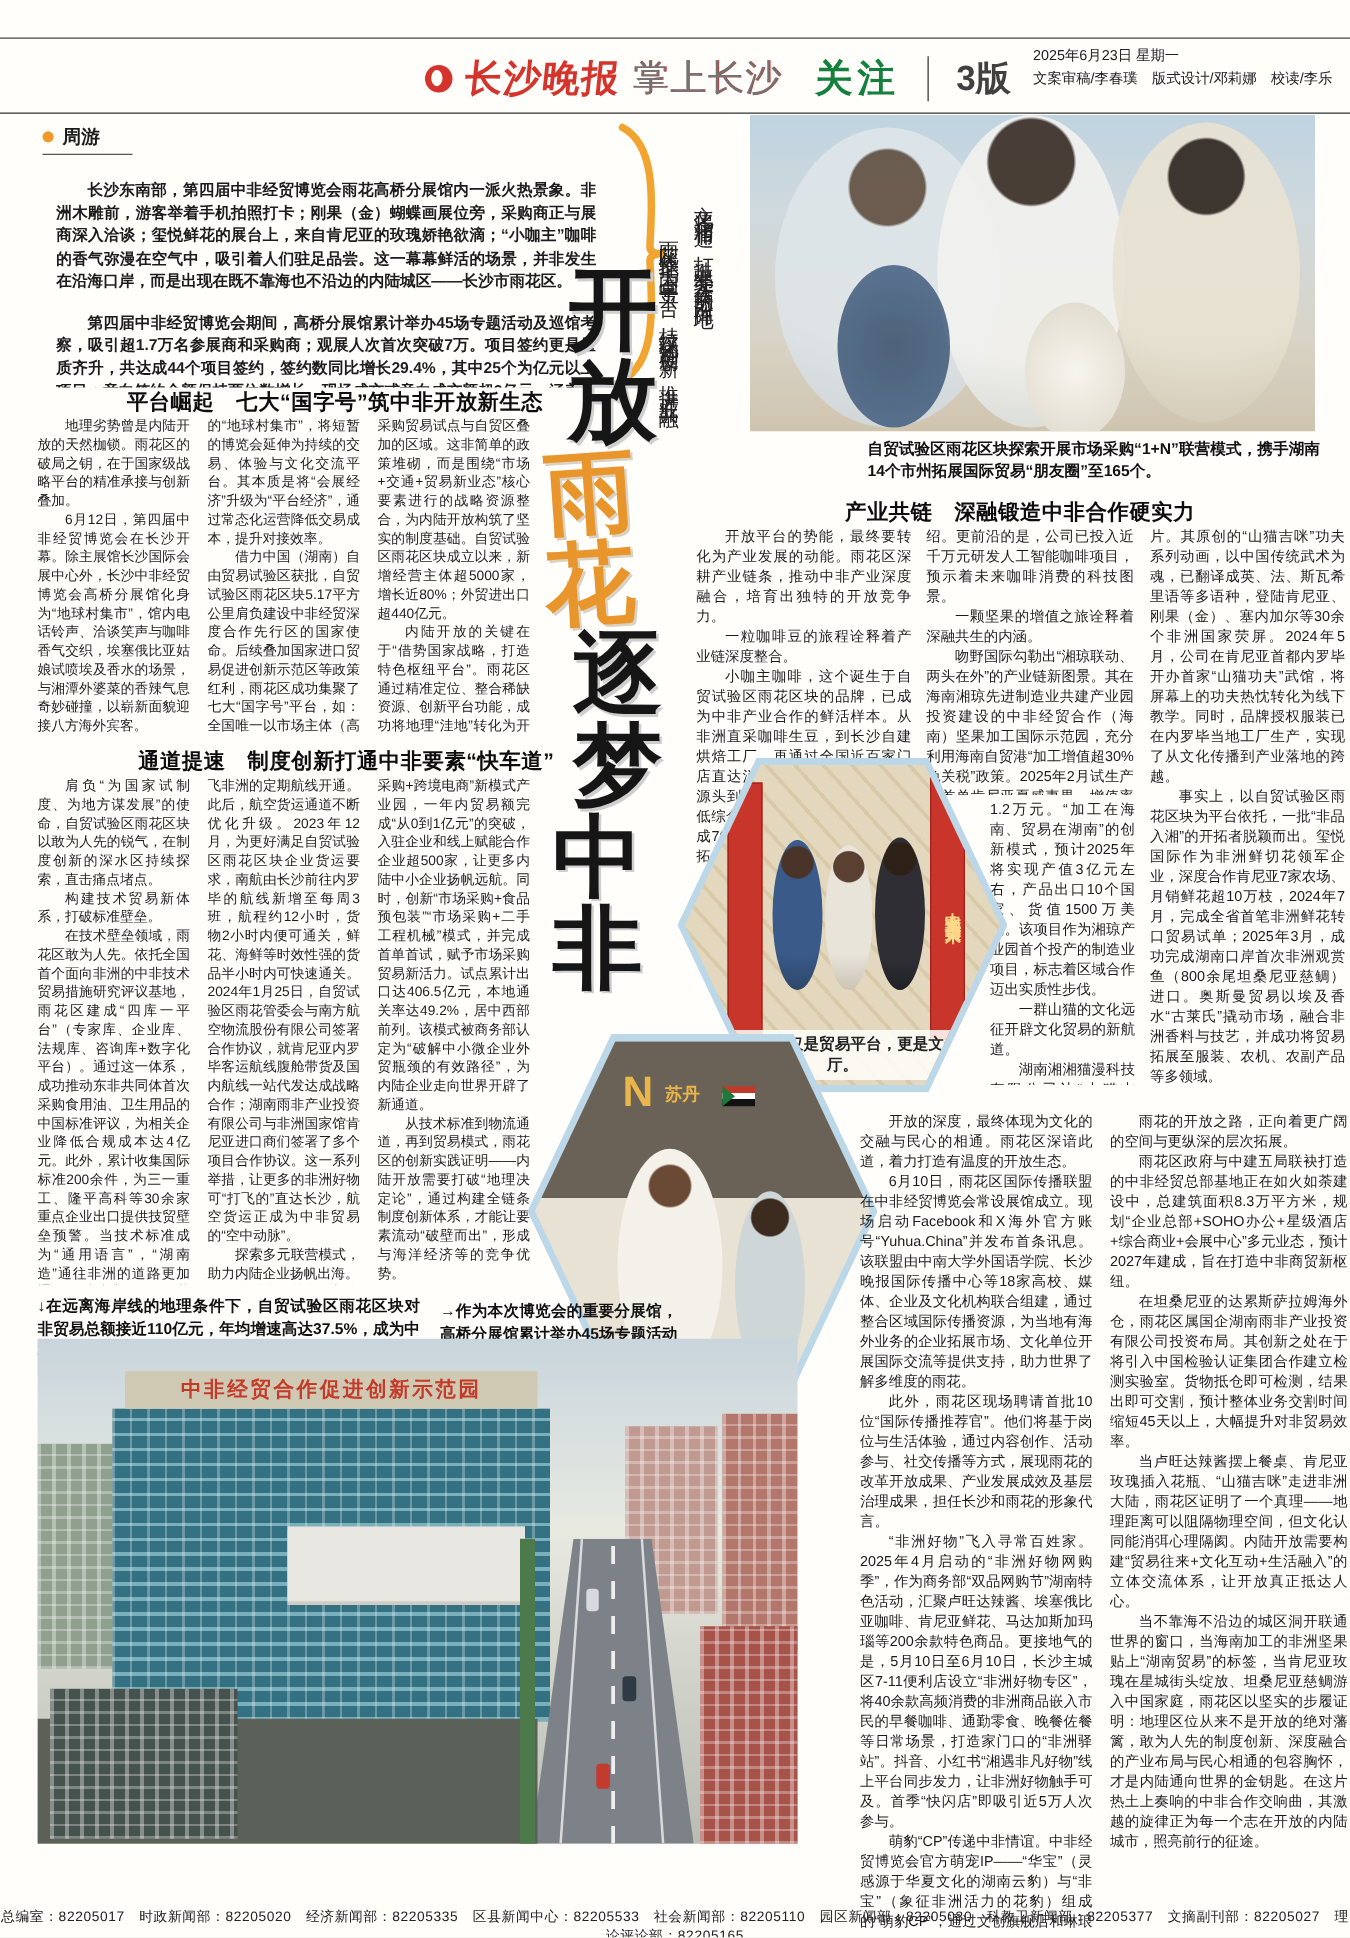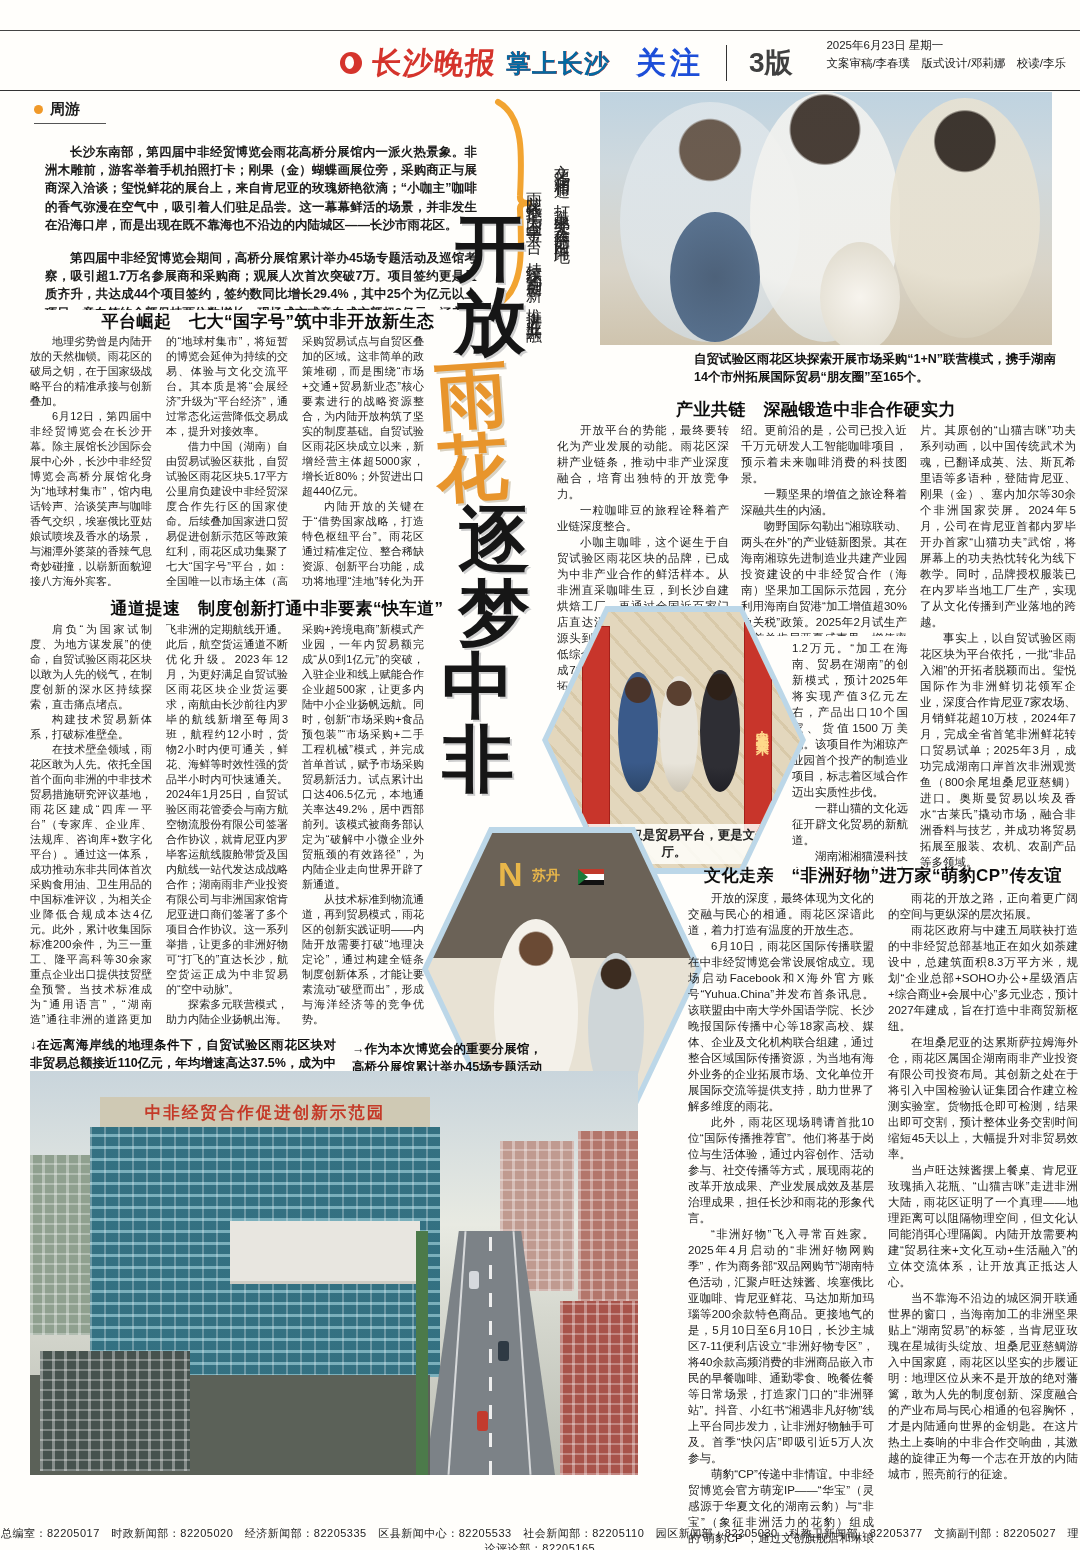--- a/index.html
+++ b/index.html
@@ -6,22 +6,22 @@
   #page{position:relative;width:1080px;height:1550px;margin:0 auto;background:#fffefb;
         font-family:"Liberation Sans","DejaVu Sans",sans-serif;color:#1c1c1c;overflow:hidden;}
   .abs{position:absolute;}
   
   #top-rule{left:0;top:30px;width:1080px;border-top:1px solid #444;}
   #head-rule{left:0;top:90px;width:1080px;border-top:1.5px solid #333;}
   #masthead{left:340px;top:38px;height:50px;display:flex;align-items:center;gap:10px;}
   .logo-dot{width:22px;height:22px;border-radius:50%;background:#d5342c;position:relative;}
   .logo-dot::after{content:"";position:absolute;left:5px;top:4px;width:9px;height:13px;border-radius:50%;background:#fffefb;}
   .brand-main{font-size:30px;font-weight:bold;color:#d5342c;transform:skewX(-6deg);letter-spacing:1px;}
-  .brand-sub{font-size:25px;font-weight:700;color:#0369a1;letter-spacing:1px;text-shadow:.6px 0 #d5342c;}
-  .sec-label{font-size:30px;font-weight:bold;color:#1d4ed8;margin-left:16px;letter-spacing:4px;}
+  .brand-sub{font-size:29px;font-weight:400;color:#737373;letter-spacing:1px;text-shadow:.6px 0 #d5342c;}
+  .sec-label{font-size:30px;font-weight:bold;color:#15803d;margin-left:16px;letter-spacing:4px;}
   .head-div{width:1px;height:36px;background:#333;margin:0 12px;}
   .page-label{font-size:28px;font-weight:bold;color:#404040;}
   #head-meta{right:14px;top:36px;text-align:left;font-size:11.5px;line-height:18px;color:#222;}
   
   #intro-tag{left:34px;top:100px;display:flex;align-items:center;gap:7px;font-size:15px;font-weight:bold;
              border-bottom:1.5px solid #555;padding:0 26px 4px 0;}
   .orange-dot{width:9px;height:9px;border-radius:50%;background:#f09929;}
   #intro-body{left:30px;top:128px;width:462px;height:182px;overflow:hidden;font-size:12.5px;font-weight:bold;
               line-height:18.2px;text-align:justify;}
   #intro-body p{margin:15px;text-indent:2em;}
@@ -190,21 +190,20 @@
   <div class="abs hex" id="hex2">
     <div style="position:absolute;left:70px;top:22px;color:#e8b64a;font-size:34px;font-weight:900;">N</div>
     <div style="position:absolute;left:104px;top:34px;color:#e8b64a;font-size:14px;font-weight:bold;">苏丹</div>
     <div style="position:absolute;left:150px;top:36px;width:26px;height:16px;background:linear-gradient(180deg,#c0392b 0 33%,#fff 33% 66%,#111 66% 100%);">
       <div style="width:0;height:0;border-top:8px solid transparent;border-bottom:8px solid transparent;border-left:10px solid #1d7a3a;"></div>
     </div>
     <div class="blob" style="left:66px;top:86px;width:84px;height:186px;background:radial-gradient(circle at 50% 16%,#6a4a34 0 10%,#f4f1ea 11% 78%,#ddd8cc 100%);"></div>
     <div class="blob" style="left:160px;top:120px;width:56px;height:150px;background:radial-gradient(circle at 50% 14%,#3c2c20 0 11%,#cfd6d8 12% 80%,#b6bec2 100%);"></div>
   </div>
 
-  <div class="abs sec-title" style="left:688px;top:864px;width:390px;">文化走亲　“非洲好物”进万家“萌豹CP”传友谊</div>
   <div class="abs colbox-r" style="left:688px;top:890px;width:186px;height:656px;">
       <p>开放的深度，最终体现为文化的交融与民心的相通。雨花区深谙此道，着力打造有温度的开放生态。</p>
       <p>6月10日，雨花区国际传播联盟在中非经贸博览会常设展馆成立。现场启动Facebook和X海外官方账号“Yuhua.China”并发布首条讯息。该联盟由中南大学外国语学院、长沙晚报国际传播中心等18家高校、媒体、企业及文化机构联合组建，通过整合区域国际传播资源，为当地有海外业务的企业拓展市场、文化单位开展国际交流等提供支持，助力世界了解多维度的雨花。</p>
       <p>此外，雨花区现场聘请首批10位“国际传播推荐官”。他们将基于岗位与生活体验，通过内容创作、活动参与、社交传播等方式，展现雨花的改革开放成果、产业发展成效及基层治理成果，担任长沙和雨花的形象代言。</p>
       <p>“非洲好物”飞入寻常百姓家。2025年4月启动的“非洲好物网购季”，作为商务部“双品网购节”湖南特色活动，汇聚卢旺达辣酱、埃塞俄比亚咖啡、肯尼亚鲜花、马达加斯加玛瑙等200余款特色商品。更接地气的是，5月10日至6月10日，长沙主城区7-11便利店设立“非洲好物专区”，将40余款高频消费的非洲商品嵌入市民的早餐咖啡、通勤零食、晚餐佐餐等日常场景，打造家门口的“非洲驿站”。抖音、小红书“湘遇非凡好物”线上平台同步发力，让非洲好物触手可及。首季“快闪店”即吸引近5万人次参与。</p>
       <p>萌豹“CP”传递中非情谊。中非经贸博览会官方萌宠IP——“华宝”（灵感源于华夏文化的湖南云豹）与“非宝”（象征非洲活力的花豹）组成的“萌豹CP”，通过文创旗舰店和琳琅满目的衍生品，以最灵动有趣的方式讲述中非友谊故事，拉近彼此距离。</p>
     </div>
   <div class="abs colbox-r" style="left:888px;top:890px;width:190px;height:656px;">
       <p>雨花的开放之路，正向着更广阔的空间与更纵深的层次拓展。</p>
       <p>雨花区政府与中建五局联袂打造的中非经贸总部基地正在如火如荼建设中，总建筑面积8.3万平方米，规划“企业总部+SOHO办公+星级酒店+综合商业+会展中心”多元业态，预计2027年建成，旨在打造中非商贸新枢纽。</p>

